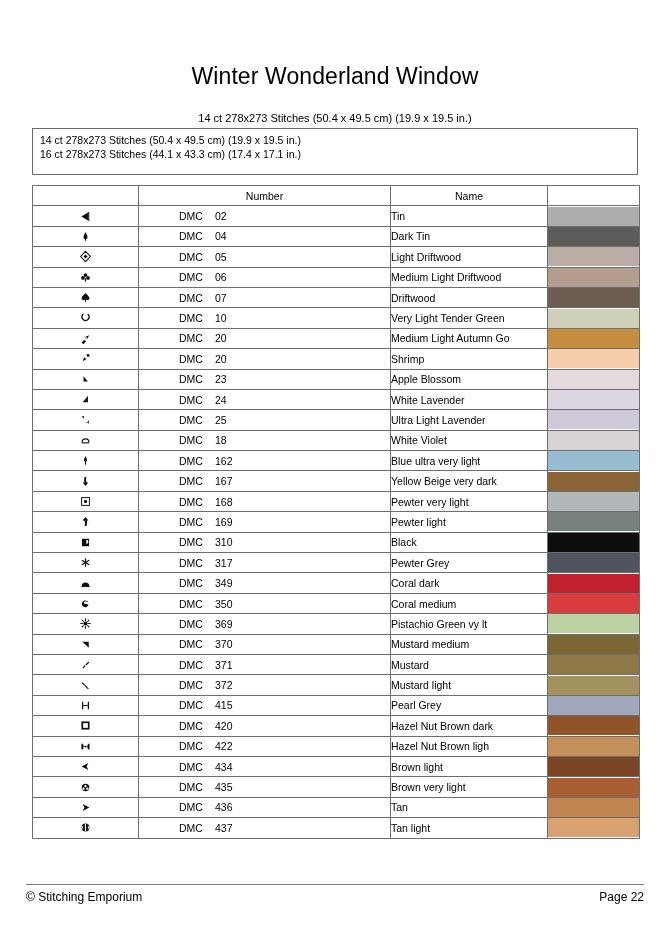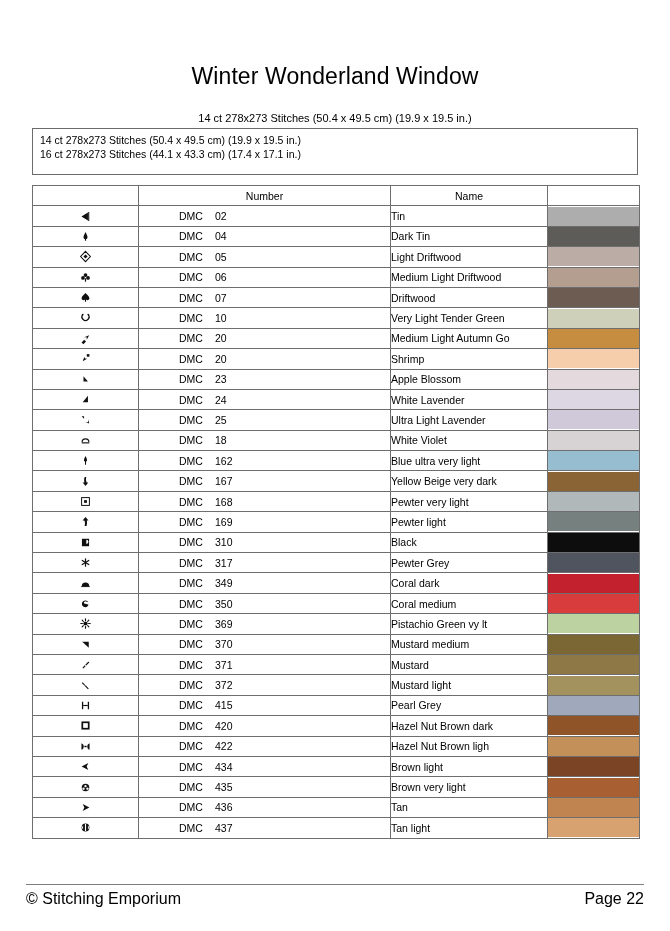--- a/index.html
+++ b/index.html
@@ -124,21 +124,21 @@
     border-top: 1px solid #7d7d7d;
   }
   .footer {
     position: absolute;
     left: 26px;
     top: 890px;
     width: 618px;
     display: flex;
     justify-content: space-between;
     align-items: baseline;
-    font-size: 16px;
+    font-size: 12px;
     gap: 16px;
   }
 </style>
 </head>
 <body>
 
 <div class="page">
 
   <h1 class="doc-title">Winter Wonderland Window</h1>
   <p class="doc-subtitle">14 ct 278x273 Stitches (50.4 x 49.5 cm) (19.9 x 19.5 in.)</p>

